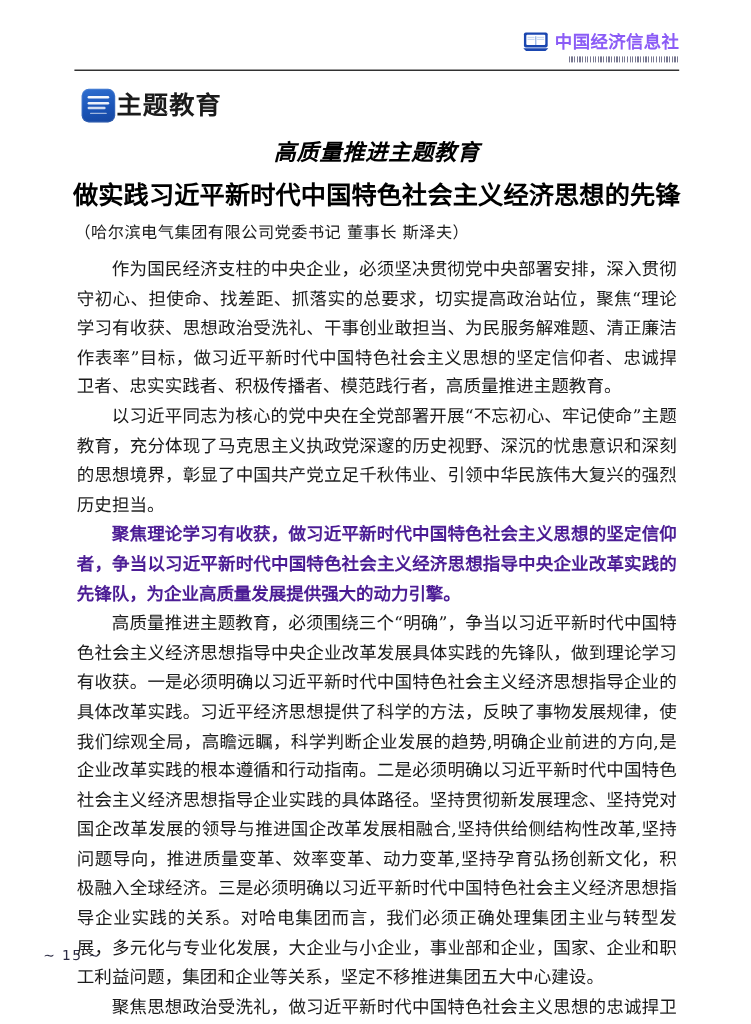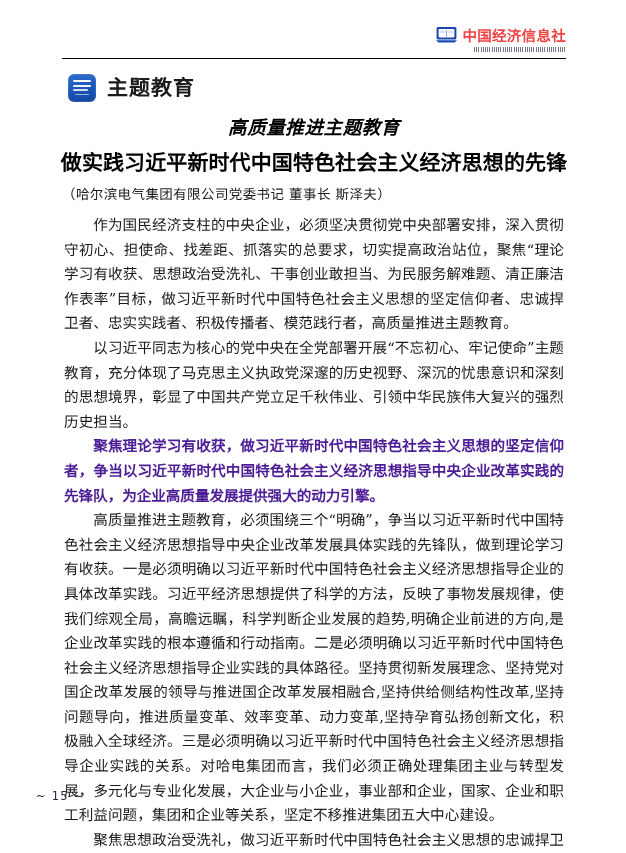--- a/index.html
+++ b/index.html
@@ -43,21 +43,21 @@
     width: 21px;
     height: 17px;
     position: relative;
     flex: none;
   }
   .brand-text {
     font-family: "DejaVu Sans", "Liberation Sans", sans-serif;
     font-size: 14.5px;
     font-weight: bold;
     letter-spacing: 0.3px;
-    color: #ef4444;
+    color: #8b5cf6;
     line-height: 1;
     white-space: nowrap;
   }
   .brand-sub {
     position: absolute;
     right: 0;
     top: 21px;
     width: 92px;
     height: 5px;
     background: repeating-linear-gradient(
@@ -76,21 +76,21 @@
     background: #000000;
   }
 
   
   .section-label {
     position: absolute;
     left: 68px;
     top: 74px;
     display: flex;
     align-items: center;
-    gap: 11px;
+    gap: 1px;
   }
   .section-icon {
     width: 28px;
     height: 28px;
     border-radius: 6px;
     background: linear-gradient(170deg, #2f6fd0 0%, #1b55b8 55%, #1546a0 100%);
     position: relative;
     flex: none;
     box-shadow: inset 0 0 0 1px rgba(255,255,255,0.10);
   }

